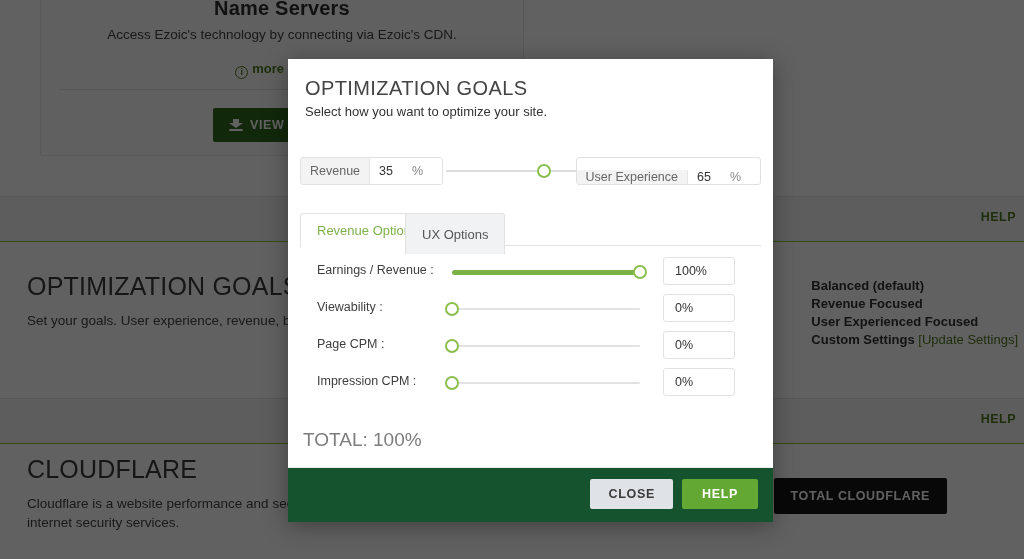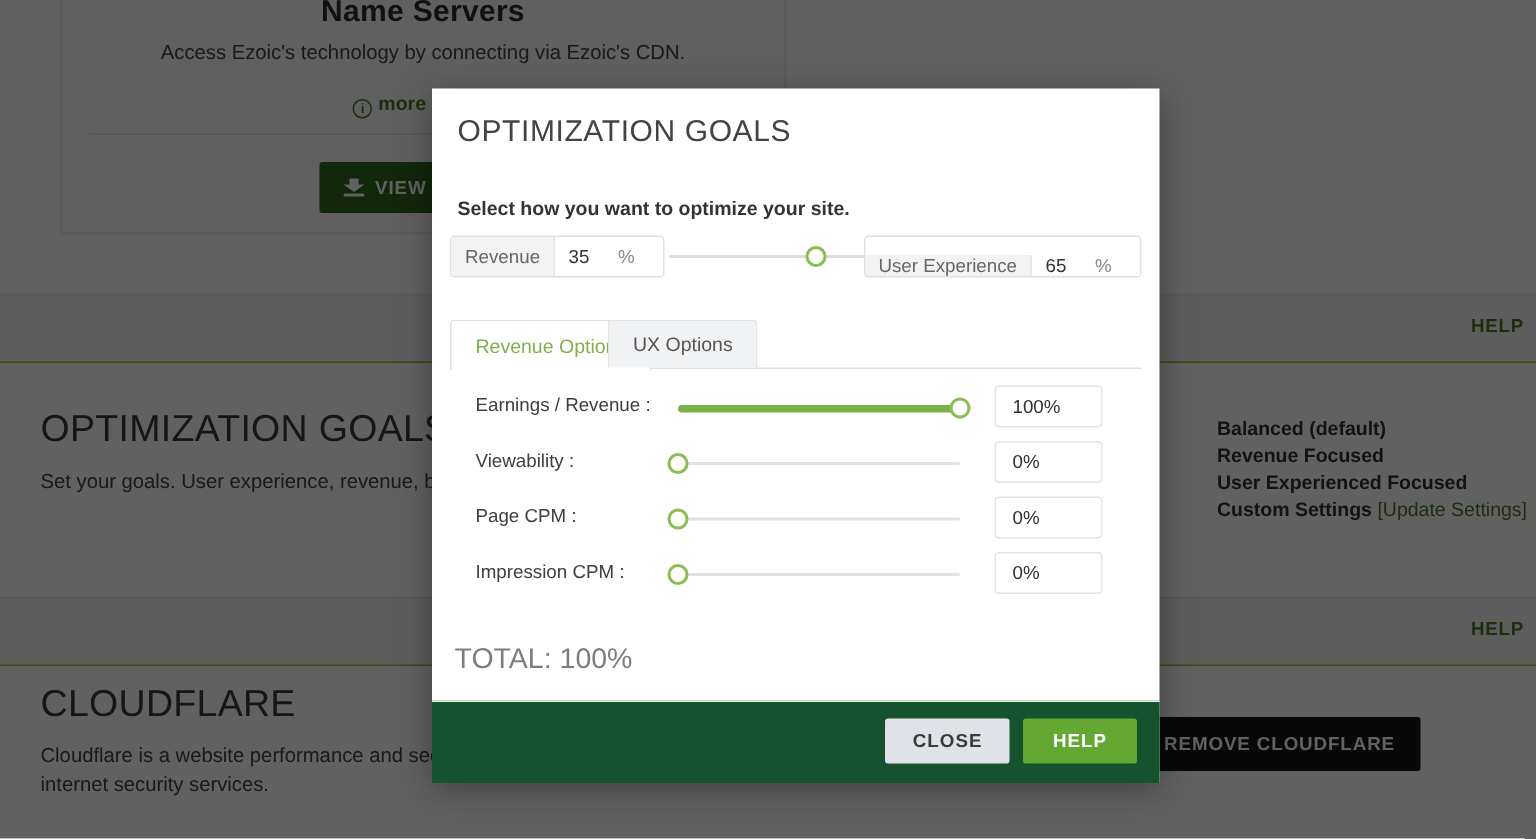--- a/index.html
+++ b/index.html
@@ -117,22 +117,22 @@
     width: 485px; height: 463px;
     background: #ffffff;
     box-shadow: 0 4px 22px rgba(0,0,0,.35);
   }
   .modal-title {
     position: absolute; left: 17px; top: 18px;
     font-size: 20px; color: #444; letter-spacing: .4px;
     font-weight: 400;
   }
   .modal-sub {
-    position: absolute; left: 17px; top: 72px;
-    font-size: 13px; color: #333; font-weight: bold;
+    position: absolute; left: 17px; top: 45px;
+    font-size: 13px; color: #333; font-weight: normal;
   }
 
   
   .split-row {
     position: absolute; left: 12px; top: 98px;
     width: 461px; height: 28px;
   }
   .inp-group {
     position: absolute; top: 0; height: 28px;
     display: flex; align-items: stretch;
@@ -167,21 +167,21 @@
     background: #fff;
   }
 
   
   .tabs {
     position: absolute; left: 12px; top: 154px; width: 461px;
     height: 33px;
     border-bottom: 1px solid #e2e2e2;
   }
   .tab {
-    position: absolute; top: 0; height: 32px;
+    position: absolute; top: 0; height: 41px;
     padding: 0 16px;
     display: flex; align-items: center;
     font-size: 13px;
     border: 1px solid #e2e2e2;
     border-bottom: none;
     border-radius: 3px 3px 0 0;
   }
   .tab.active {
     left: 0; background: #fff; color: #7db14b; height: 34px;
   }
@@ -286,21 +286,21 @@
     <div class="bg-sec" style="top:455px;">
       <div style="position:absolute;left:27px;top:0;width:560px;">
         <div class="bg-sec-title">CLOUDFLARE</div>
         <div class="bg-sec-desc">
           <span>Cloudflare is a website performance and security company that provides DDoS</span>
           <span>mitigation and internet security services.</span>
         </div>
       </div>
     </div>
 
-    <button class="bg-btn-remove">REMOVE CLOUDFLARE</button>
+    <button class="bg-btn-remove">TOTAL CLOUDFLARE</button>
   </div>
 
   <div class="overlay"></div>
 
   <div class="modal">
 
     <div class="modal-title">OPTIMIZATION GOALS</div>
     <div class="modal-sub">Select how you want to optimize your site.</div>
 
     <div class="split-row">

